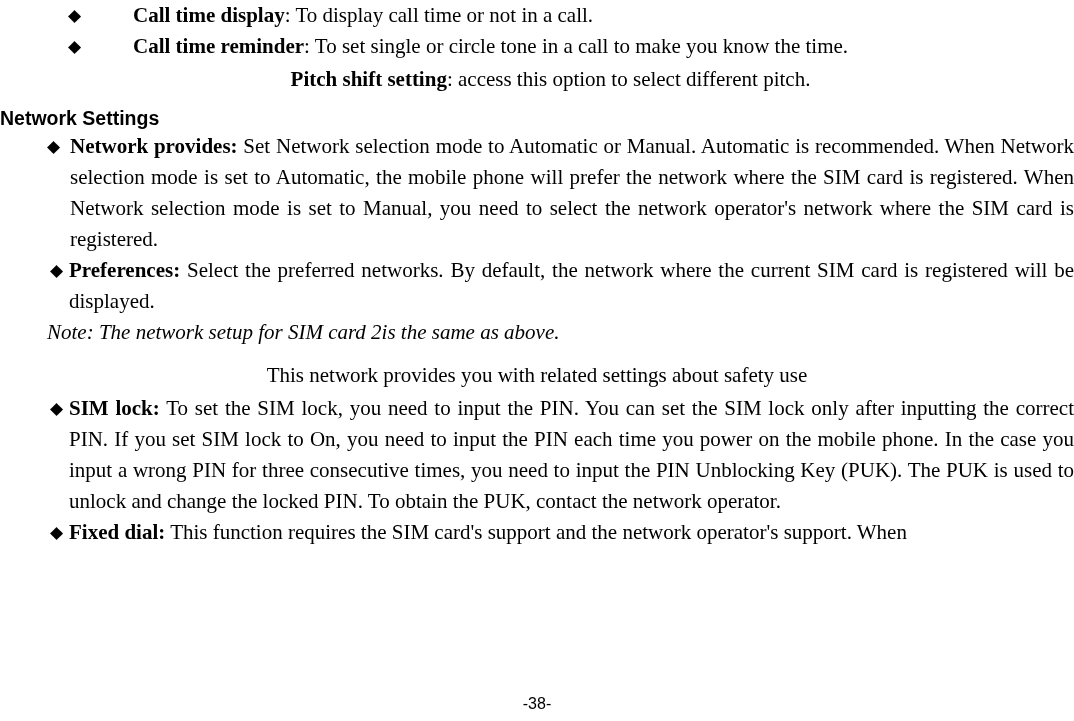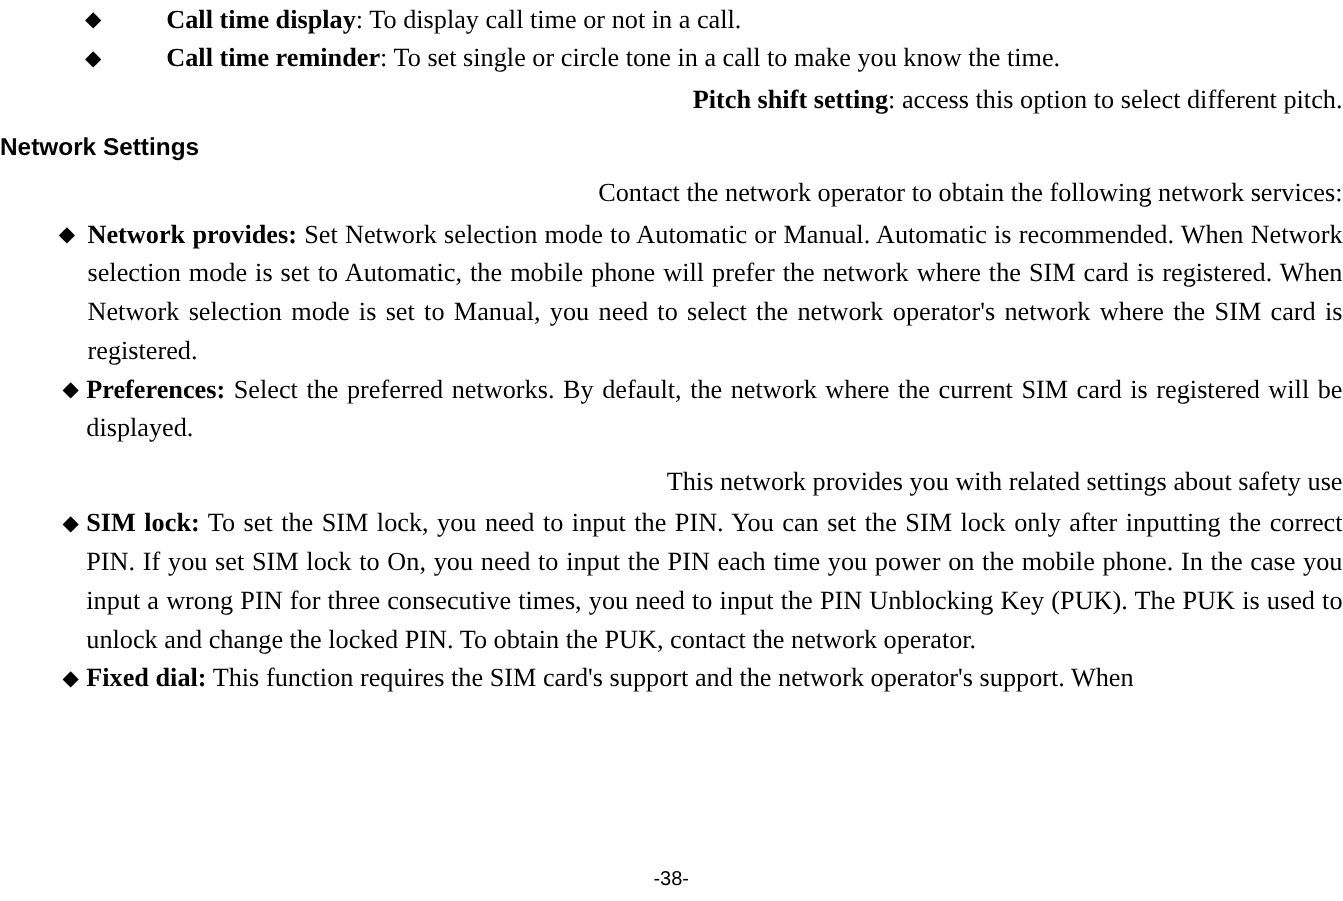--- a/index.html
+++ b/index.html
@@ -38,21 +38,21 @@
   .heading-security { margin: 19px 0 0 0; }
 
   
   .para {
     font-size: 21px;
     line-height: 31px;
     margin: 0;
     text-align: justify;
     text-justify: inter-word;
   }
-  .para-nojust { text-align: right; }
+  .para-nojust { text-align: center; }
 
   
   .intro-indent {
     padding-left: 28px;
     margin-top: 10px;
   }
   .intro-flush {
     padding-left: 0;
     margin-top: 12px;
   }
@@ -152,32 +152,32 @@
 
     <div class="bullet-tab">
       <span class="dia">◆</span>
       <span class="b">Call time reminder</span><span>: </span><span>To set single or circle tone in a call to make you know the time.</span>
     </div>
 
     <p class="para para-nojust line-pitch"><span class="b">Pitch shift setting</span><span>: </span><span>access this option to select different pitch.</span></p>
 
     <h2 class="heading heading-network">Network Settings</h2>
 
-    <p class="para para-nojust intro-indent">Contact the network operator to obtain the following network services:</p>
 
     <div class="bullet-hang" style="margin-top:2px;">
       <span class="dia">◆</span>
       <span class="b">Network provides:</span><span> Set Network selection mode to Automatic or Manual. Automatic is recommended.     When Network selection mode is set to Automatic, the mobile phone will prefer the network where the SIM card is registered. When Network selection mode is set to Manual, you need to select the network operator's network where the SIM card is registered.</span>
     </div>
 
     <div class="bullet-hang tight-gap">
       <span class="dia">◆</span>
       <span class="b">Preferences:</span><span> Select the preferred networks. By default, the network where the current SIM card is registered will be displayed.</span>
     </div>
 
+    <p class="note">Note: The network setup for SIM    card 2is the same as above.</p>
 
 
     <p class="para para-nojust intro-flush">This network provides you with related settings about safety use</p>
 
     <div class="bullet-hang tight-gap" style="margin-top:2px;">
       <span class="dia">◆</span>
       <span class="b">SIM lock:</span><span> To set the SIM lock, you need to input the PIN. You can set the SIM lock only after inputting the correct PIN. If you set SIM lock to On, you need to input the PIN each time you power on the mobile phone. In the case you input a wrong PIN for three consecutive times, you need to input the PIN Unblocking Key (PUK). The PUK is used to unlock and change the locked PIN. To obtain the PUK, contact the network operator.</span>
     </div>
 
     <div class="bullet-tight">

